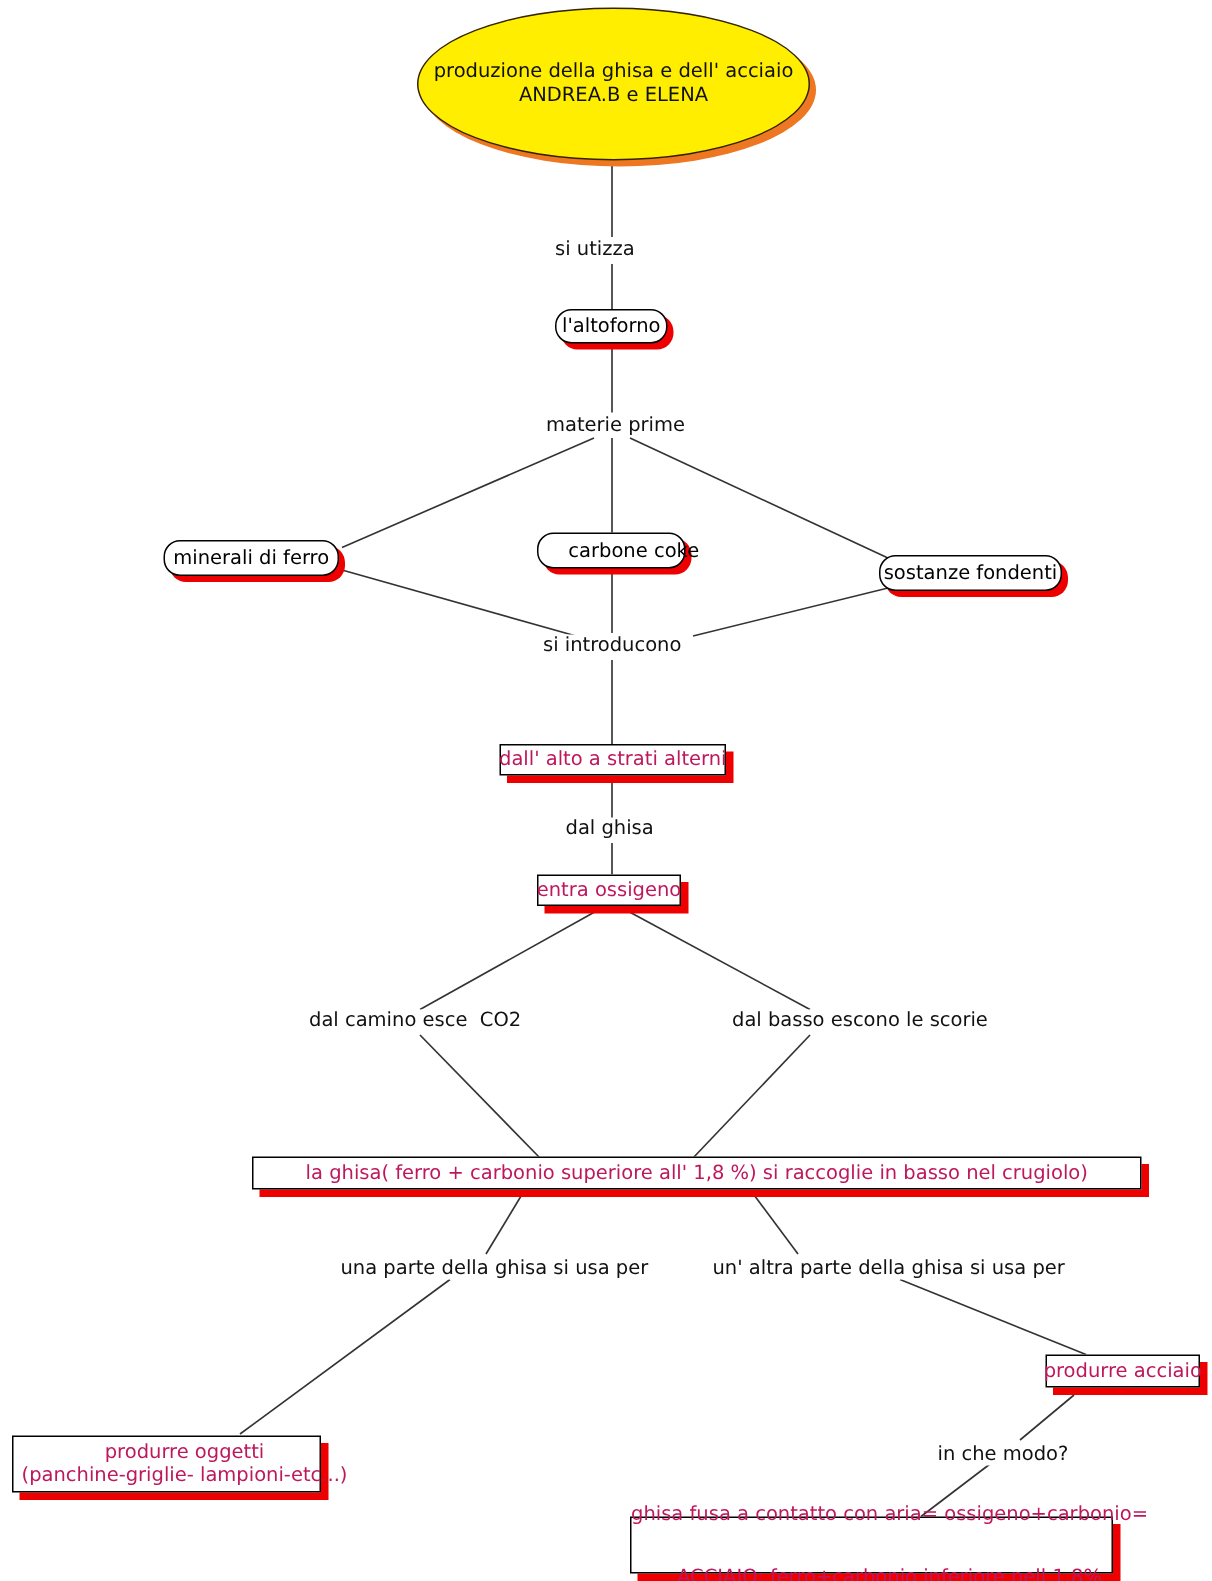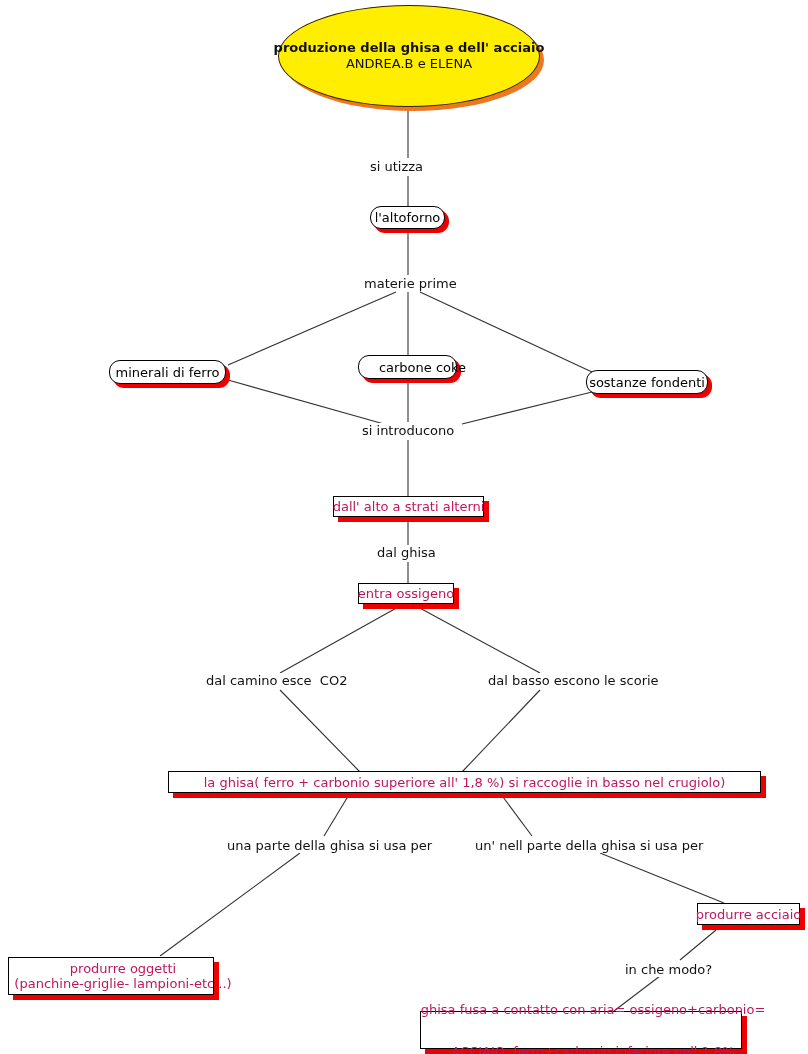--- a/index.html
+++ b/index.html
@@ -64,21 +64,21 @@
     border-radius: 50%;
     color: #111111;
     font-size: 13px;
     line-height: 16px;
     box-shadow: 4px 4px 0 0 #ee7722;
     display: flex;
     flex-direction: column;
     align-items: center;
     justify-content: center;
   }
-  .ellipse-line-1 { margin-bottom: 0; font-weight: bold; }
+  .ellipse-line-1 { margin-bottom: 0; }
   .ellipse-line-2 { }
   .node-multiline {
     flex-direction: column;
     justify-content: center;
     padding-left: 24px;
   }
   .node-multiline > span { display: block; }
   
   .edge-label {
     position: absolute;
@@ -174,17 +174,17 @@
   <div class="edge-label" style="left:359px; top:423px;">si introducono</div>
 
   <div class="edge-label" style="left:374px; top:545px;">dal ghisa</div>
 
   <div class="edge-label" style="left:203px; top:673px;">dal camino esce  CO2</div>
 
   <div class="edge-label" style="left:485px; top:673px;">dal basso escono le scorie</div>
 
   <div class="edge-label" style="left:224px; top:838px;">una parte della ghisa si usa per</div>
 
-  <div class="edge-label" style="left:472px; top:838px;">un' nell parte della ghisa si usa per</div>
+  <div class="edge-label" style="left:472px; top:838px;">un' altra parte della ghisa si usa per</div>
 
   <div class="edge-label" style="left:622px; top:962px;">in che modo?</div>
 
 </div>
 
 </body></html>

